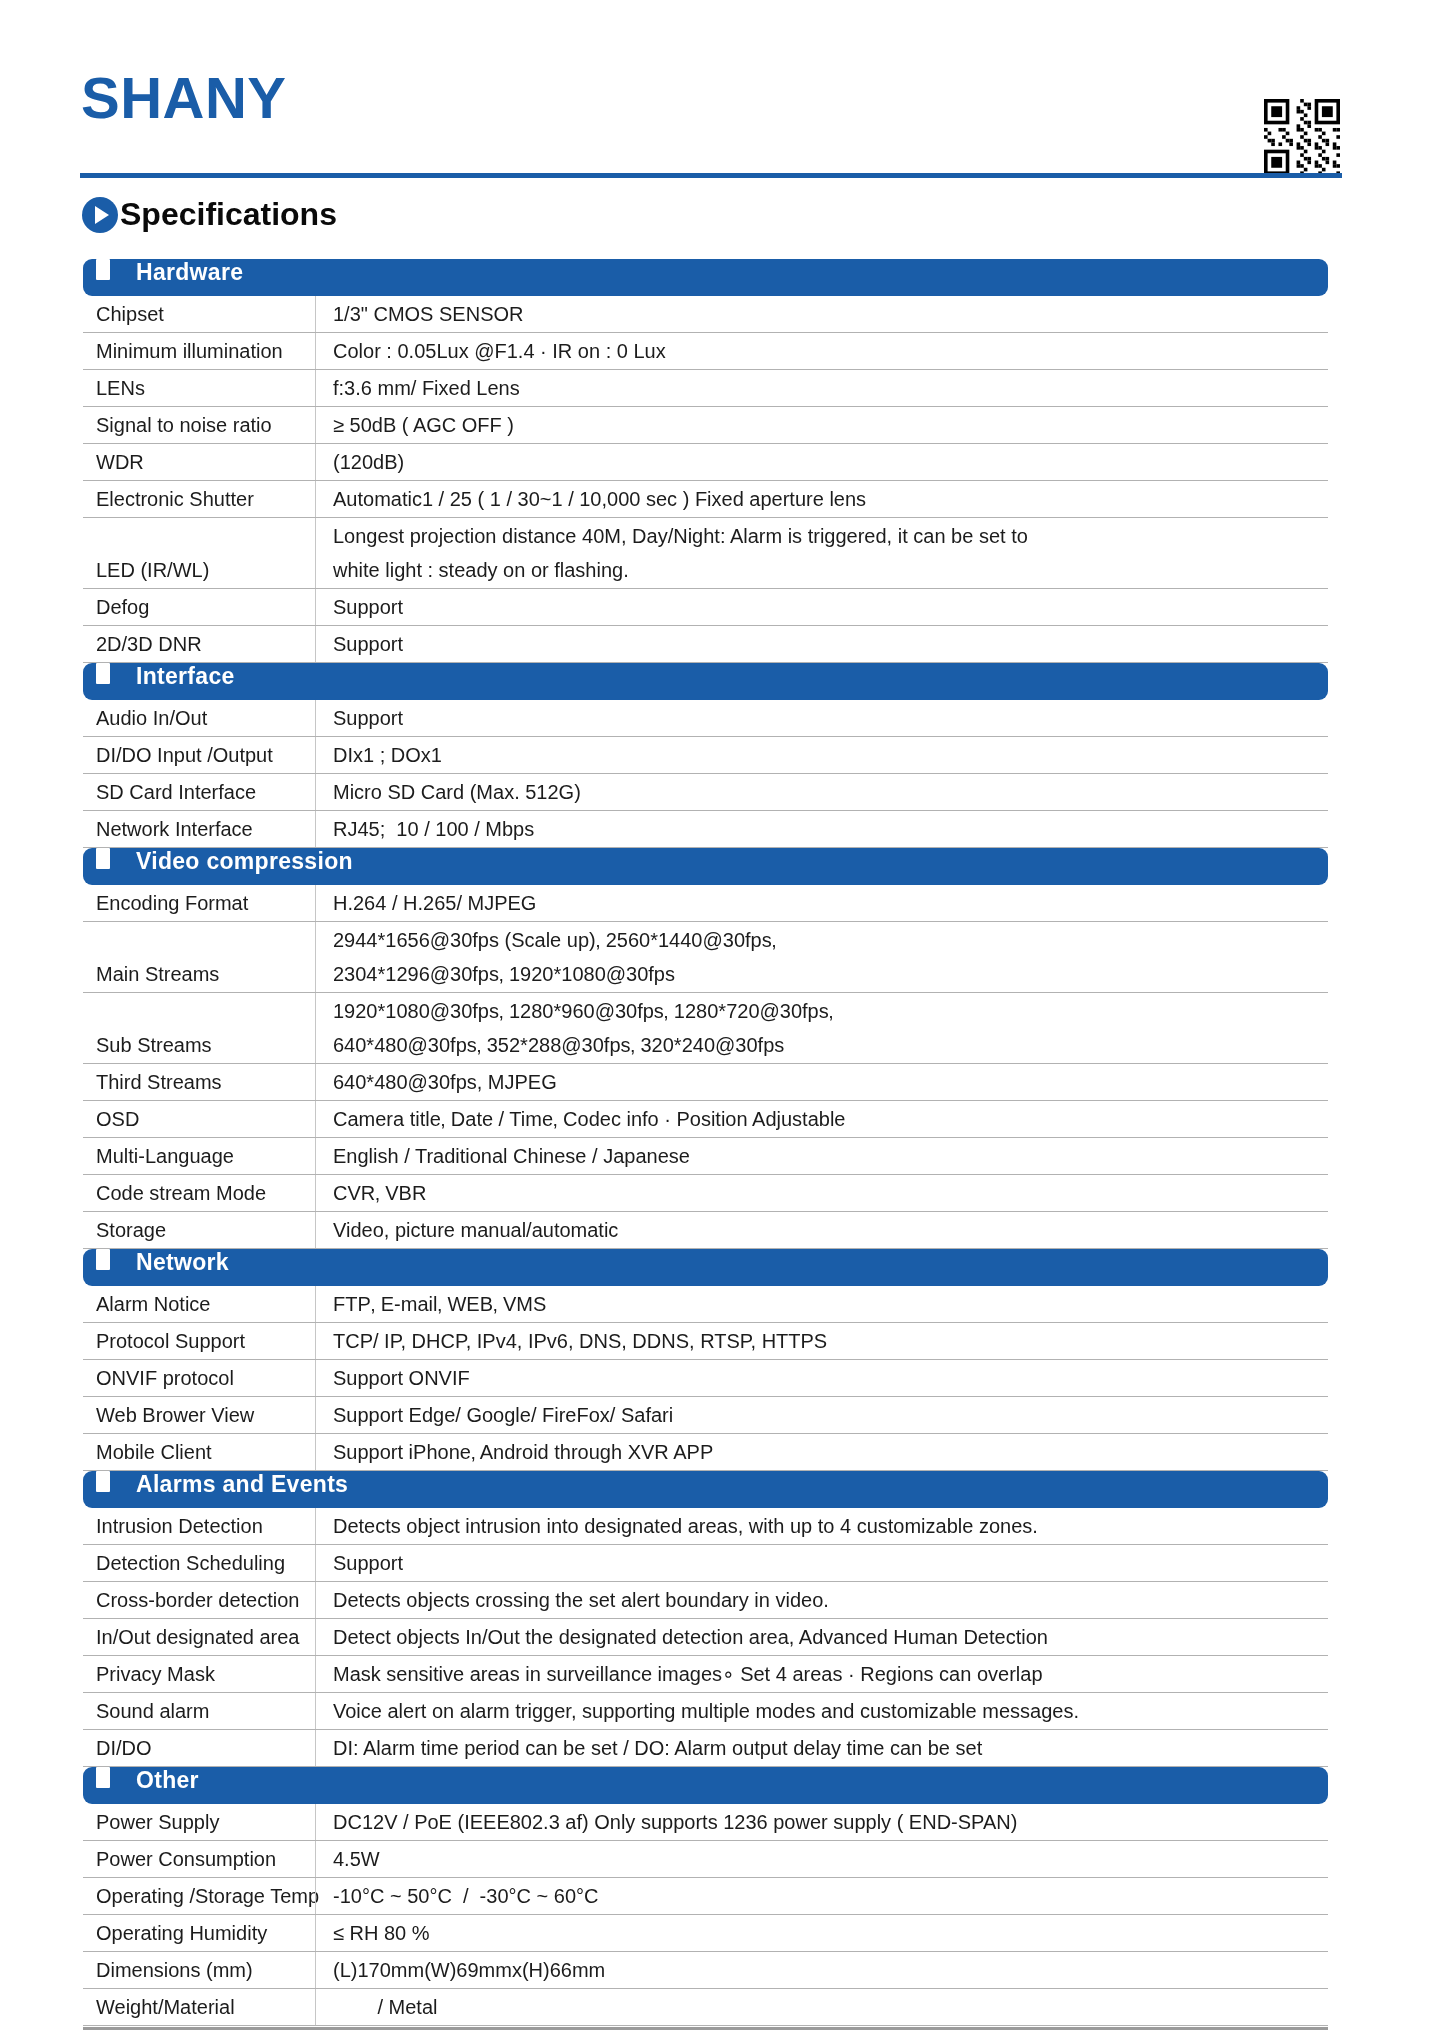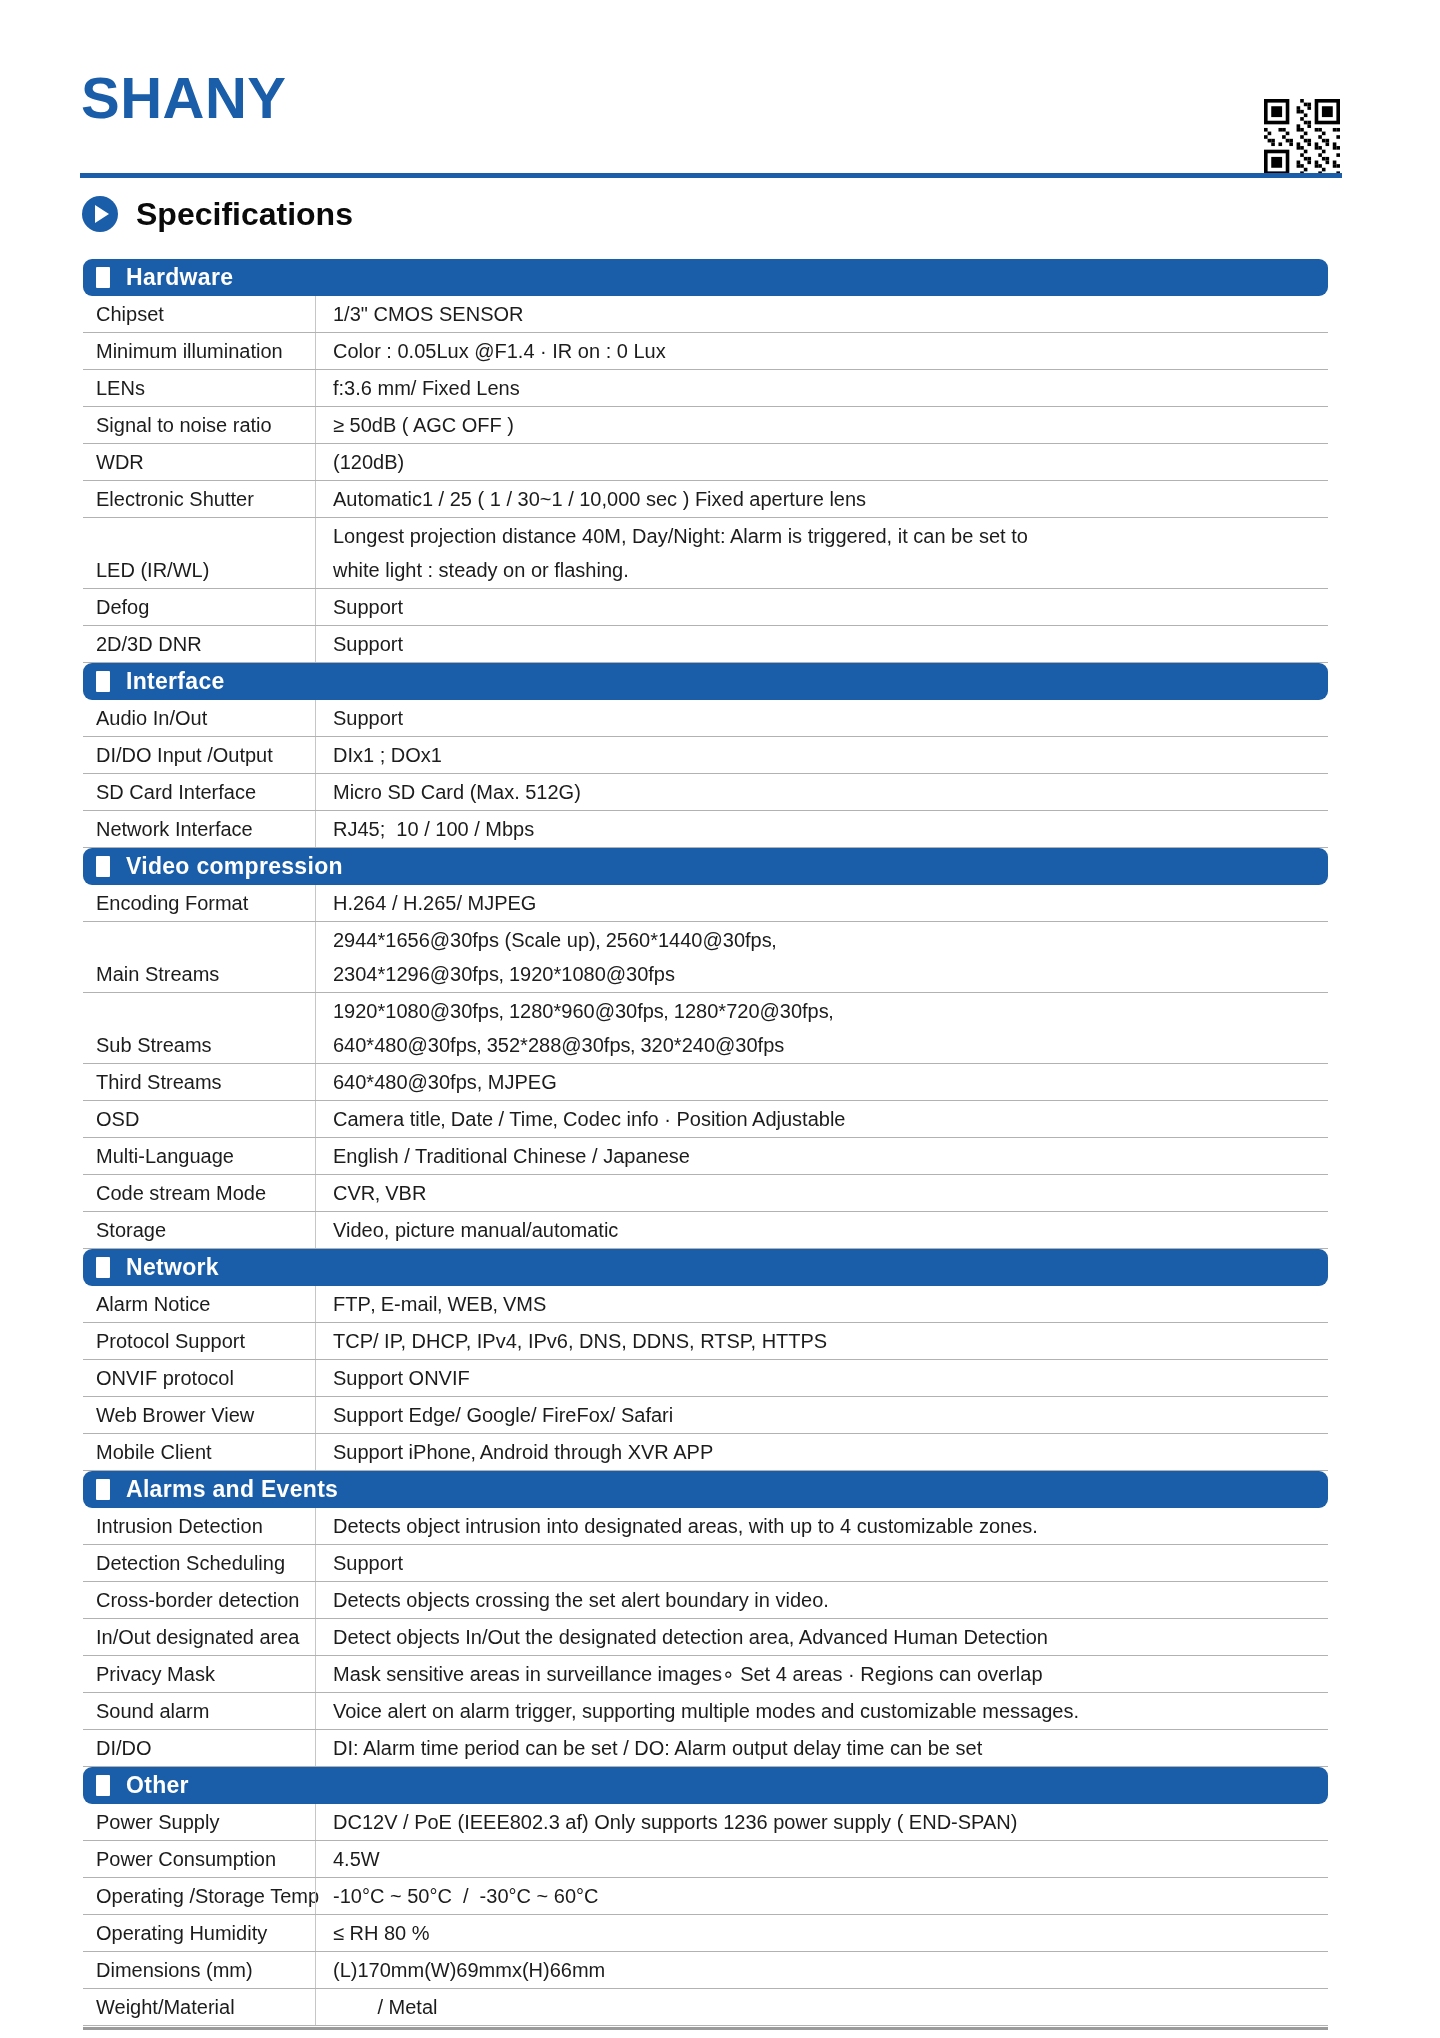--- a/index.html
+++ b/index.html
@@ -10,36 +10,36 @@
     width:1440px; height:2038px; position:relative; overflow:hidden;
     background:#ffffff; color:var(--ink);
     font-family:"Liberation Sans","DejaVu Sans",sans-serif;
   }
   .logo {
     position:absolute; left:81px; top:64px;
     font-size:58px; font-weight:bold; color:var(--blue); letter-spacing:0.5px;
   }
   .qr { position:absolute; left:1264px; top:99px; }
   .rule { position:absolute; left:80px; top:173px; width:1262px; height:5px; background:var(--blue); }
-  .heading { position:absolute; left:82px; top:196px; display:flex; align-items:flex-start; gap:18px; }
+  .heading { position:absolute; left:82px; top:196px; display:flex; align-items:flex-end; gap:2px; }
   .play {
     width:36px; height:36px; border-radius:50%; background:var(--blue);
     display:inline-flex; align-items:center; justify-content:center; flex:0 0 36px;
   }
   .play::after {
     content:""; display:block; margin-left:4px;
     border-left:14px solid #fff; border-top:9px solid transparent; border-bottom:9px solid transparent;
   }
   .heading-title { font-size:32px; font-weight:bold; color:#0a0a0a; }
 
   .specs { position:absolute; left:83px; top:259px; width:1245px; }
 
   .bar {
     background:var(--blue); border-radius:9px; height:37px;
-    display:flex; align-items:center; padding-left:13px; gap:16px;
+    display:flex; padding-left:13px; gap:26px;
   }
   .bar-marker { width:14px; height:21px; background:#ffffff; border-radius:1px; }
   .bar-title { color:#ffffff; font-size:23px; font-weight:bold; letter-spacing:0.3px; }
 
   .row { display:flex; border-bottom:1px solid var(--rowline);align-items:flex-end; }
   .row-label {
     flex:0 0 232px; width:232px; padding:1px 2px 1px 13px;
     font-size:20px; line-height:34px; white-space:nowrap;
   }
   .row-value {

